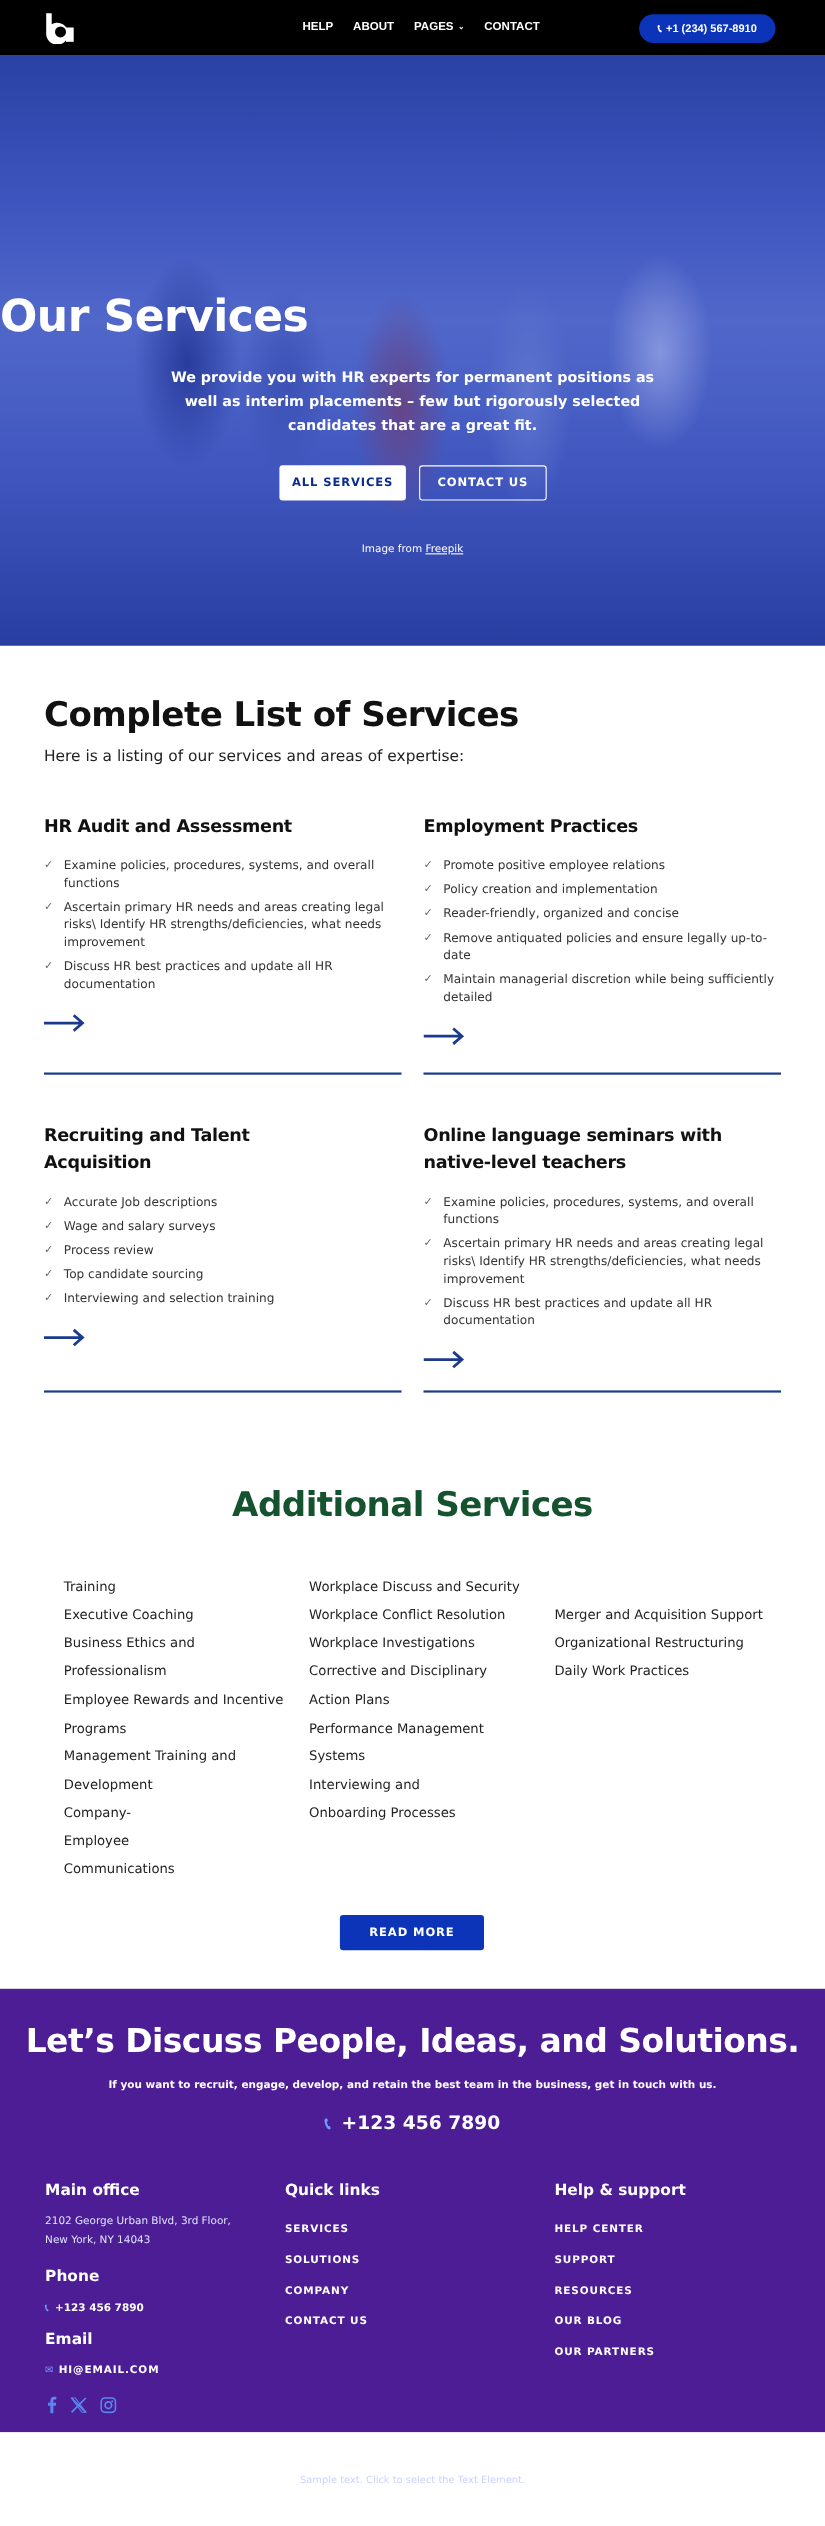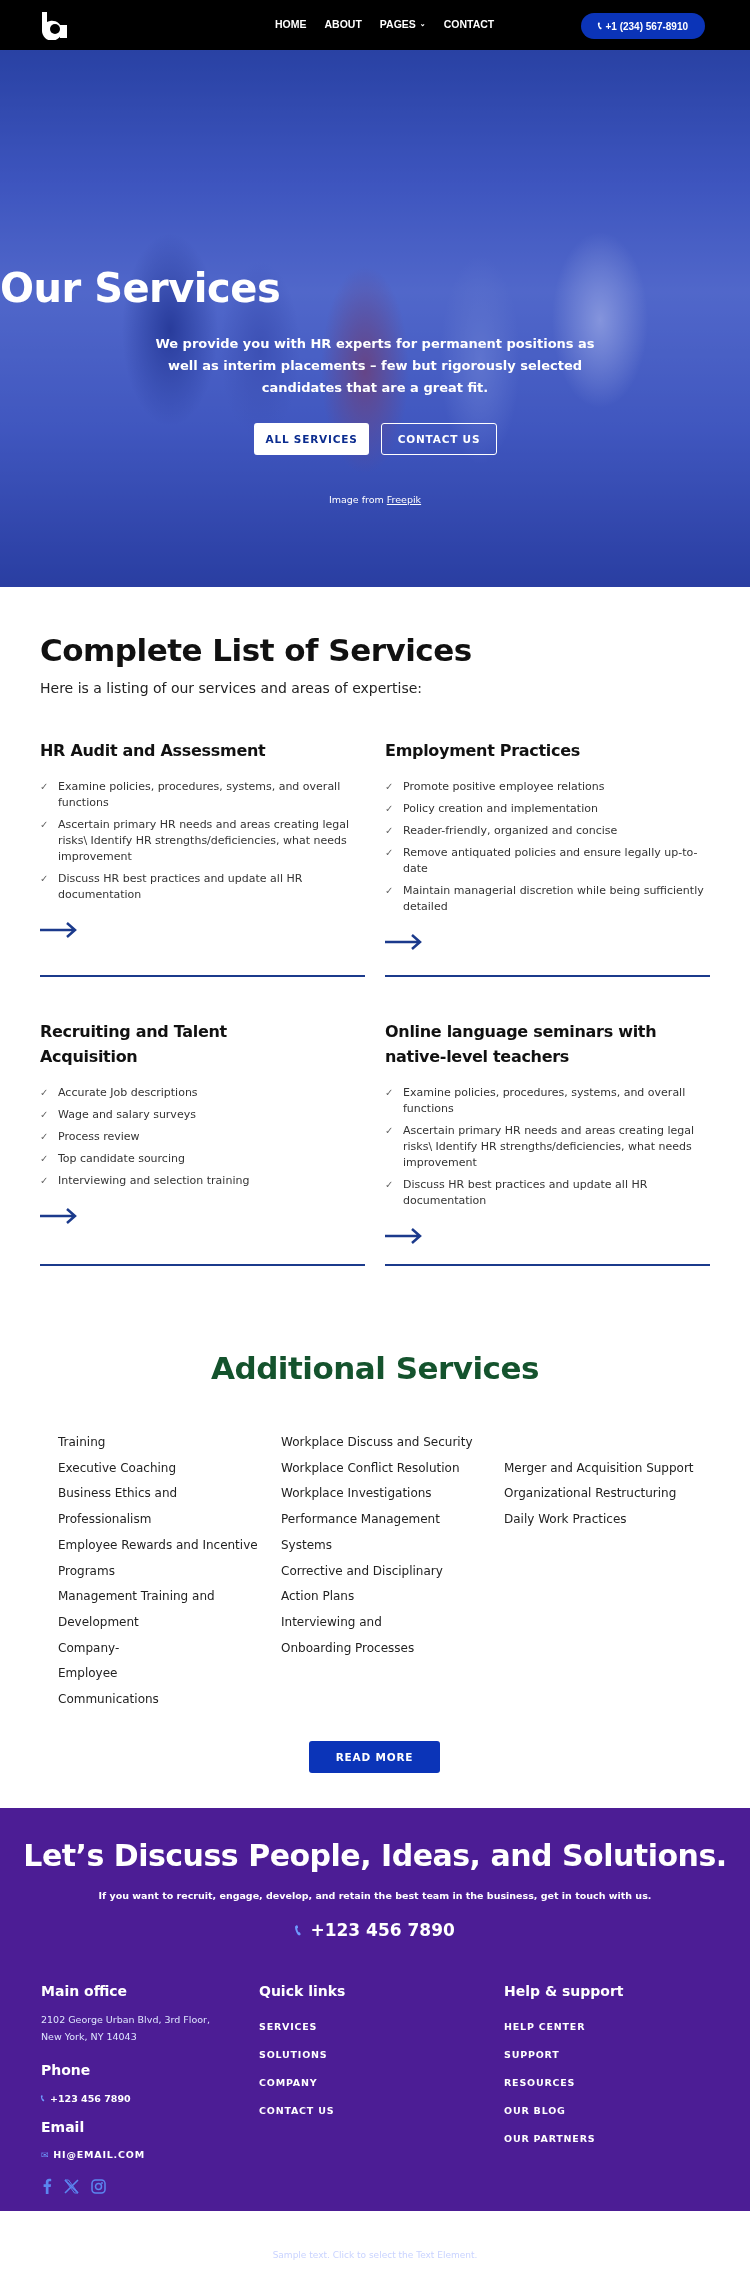--- a/index.html
+++ b/index.html
@@ -55,21 +55,21 @@
 <body>
 
 <div class="header">
   <svg class="logo" viewBox="0 0 30 30">
     <path d="M2 2 h5 v10 a10 10 0 1 1 -5 8 z" fill="#fff"></path>
     <circle cx="15" cy="19" r="5" fill="#000"></circle>
     <rect x="20" y="15" width="7" height="13" fill="#fff"></rect>
     <path d="M7 12 a10 10 0 0 1 20 7" fill="none" stroke="#fff" stroke-width="0"></path>
   </svg>
   <div class="nav">
-    <span>HOME</span>
+    <span>HELP</span>
     <span>ABOUT</span>
     <span>
         <span>PAGES</span>
         <span style="font-size:7px">⌄</span>
       </span>
     <span>CONTACT</span>
   </div>
   <div class="phone-btn">
     <span>📞︎</span>
     <span>+1 (234) 567-8910</span>
@@ -152,22 +152,22 @@
   <div>Executive Coaching</div>
   <div style="width:140px">Business Ethics and Professionalism</div>
   <div style="width:200px">Employee Rewards and Incentive Programs</div>
   <div style="width:160px">Management Training and Development</div>
   <div style="width:120px">Company-Employee Communications</div>
 </div>
 <div class="add-col" style="left:281px">
   <div>Workplace Discuss and Security</div>
   <div>Workplace Conflict Resolution</div>
   <div>Workplace Investigations</div>
+  <div style="width:200px">Corrective and Disciplinary Action Plans</div>
   <div style="width:160px">Performance Management Systems</div>
-  <div style="width:200px">Corrective and Disciplinary Action Plans</div>
   <div style="width:170px">Interviewing and Onboarding Processes</div>
 </div>
 <div class="add-col" style="left:504px;top:1455.7px">
   <div>Merger and Acquisition Support</div>
   <div>Organizational Restructuring</div>
   <div>Daily Work Practices</div>
 </div>
 <div class="read-more">READ MORE</div>
 
 <div class="footer">

